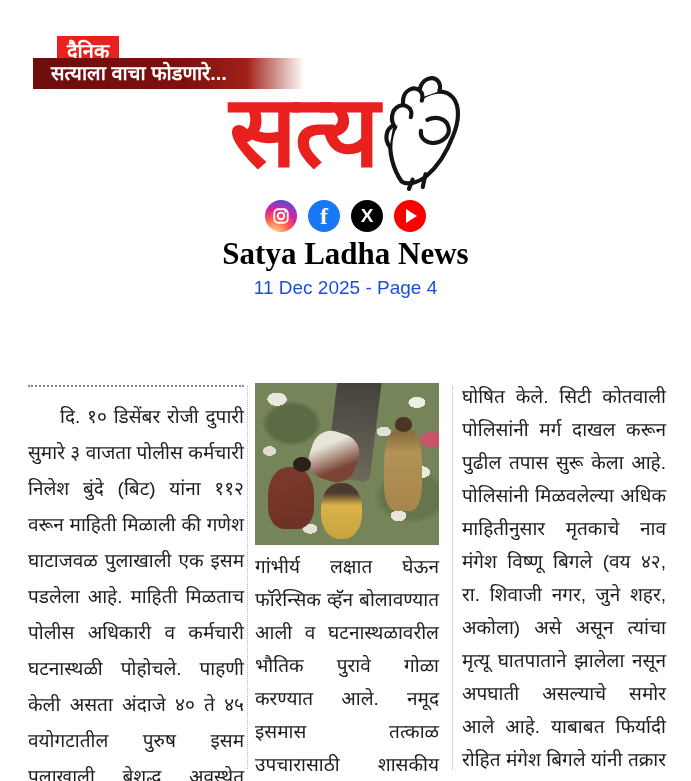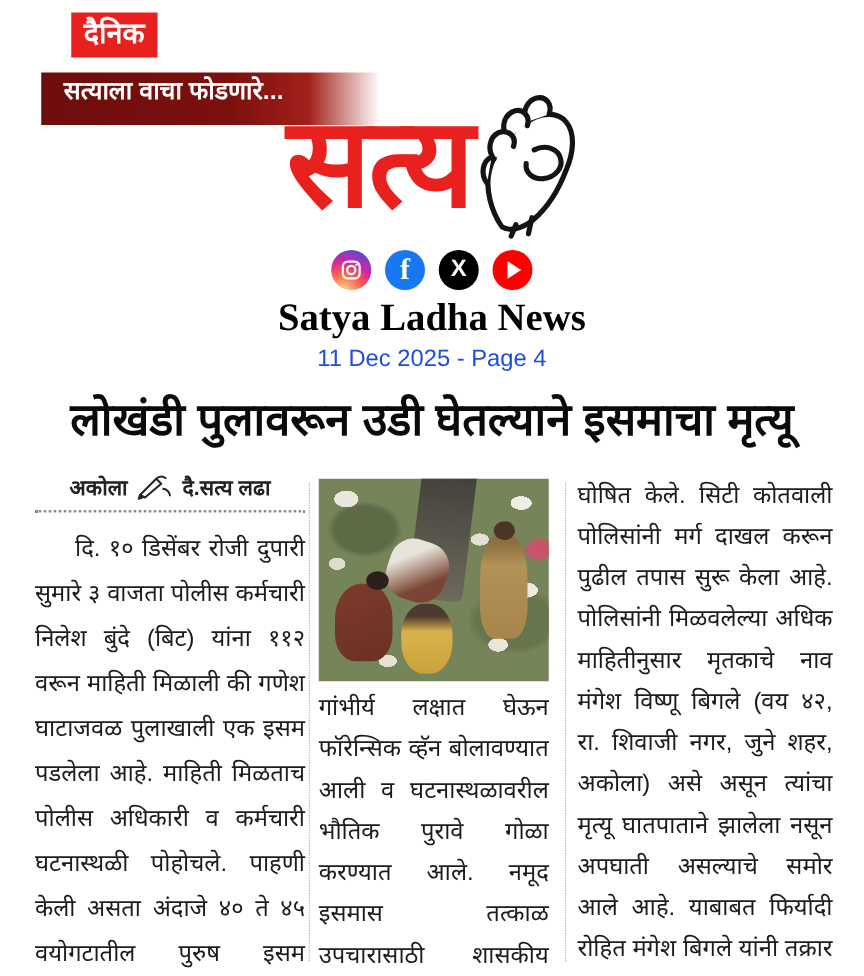--- a/index.html
+++ b/index.html
@@ -3,26 +3,26 @@
 <meta charset="utf-8">
 <style>
   * { margin:0; padding:0; box-sizing:border-box; }
   body { background:#fff; font-family:"Liberation Sans", sans-serif; }
   #page {
     position:relative; width:691px; height:781px; margin:0 auto;
     background:#fff; overflow:hidden;
   }
   
   .daily-box {
-    position:absolute; left:57px; top:10px;
-    background:#e8201e; color:#fff; font-weight:bold; font-size:23px;
+    position:absolute; left:57px; top:36px;
+    background:#e8201e; color:#fff; font-weight:bold; font-size:20px;
     padding:3px 10px 5px 10px; line-height:1.2;
   }
   .tagline {
-    position:absolute; height:42px; line-height:31px;
+    position:absolute; height:31px; line-height:31px;
     color:#fff; font-weight:bold; white-space:nowrap; overflow:hidden;
   }
   .tagline-left {
     left:33px; top:58px; width:274px; font-size:20px; padding-left:18px;
     background:linear-gradient(90deg,#6d0e0c 0%,#7c100e 55%,#a12019 78%, rgba(255,255,255,0) 99%);
   }
   .tagline-right {
     left:388px; top:58px; width:233px; font-size:19px; padding-left:14px;
     background:linear-gradient(90deg,#6d0e0c 0%,#7c100e 55%,#a12019 80%, rgba(255,255,255,0) 99%);
   }
@@ -147,38 +147,25 @@
     <div class="sicon fb">f</div>
     <div class="sicon xx">X</div>
     <div class="sicon yt">
       <div class="yt-tri"></div>
     </div>
   </div>
 
   <div class="brand-name">Satya Ladha News</div>
   <div class="date-line">11 Dec 2025 - Page 4</div>
 
-  <div class="headline">लोखंडी पुलावरून उडी घेतल्याने इसमाचा मृत्यू</div>
 
   <div class="vsep vsep1"></div>
   <div class="vsep vsep2"></div>
 
   <div class="col col1">
-    <div class="byline">
-      <span>अकोला</span>
-      <svg width="30" height="20" viewBox="0 0 30 20">
-        <g fill="#fff" stroke="#222" stroke-width="1.6" stroke-linejoin="round">
-          <path d="M3,16 L16,3 L20,7 L7,18 Z"></path>
-          <path d="M16,3 C18,0.5 22,0.5 24,3" fill="none"></path>
-          <path d="M21,11 a6,6 0 0 1 6,6" fill="none"></path>
-          <path d="M3,16 L2,19 L5,18 Z" fill="#222"></path>
-        </g>
-      </svg>
-      <span>दै.सत्य लढा</span>
-    </div>
     <div class="byline-dots"></div>
     <p>दि. १० डिसेंबर रोजी दुपारी सुमारे ३ वाजता पोलीस कर्मचारी निलेश बुंदे (बिट) यांना ११२ वरून माहिती मिळाली की गणेश घाटाजवळ पुलाखाली एक इसम पडलेला आहे. माहिती मिळताच पोलीस अधिकारी व कर्मचारी घटनास्थळी पोहोचले. पाहणी केली असता अंदाजे ४० ते ४५ वयोगटातील पुरुष इसम पुलाखाली बेशुद्ध अवस्थेत पडलेला आढळला. घटनेचे</p>
   </div>
 
   <div class="col col2">
     <div class="photo">
       <div class="ph-path"></div>
       <div class="ph-body"></div>
       <div class="ph-cop"></div>
       <div class="ph-left"></div>

